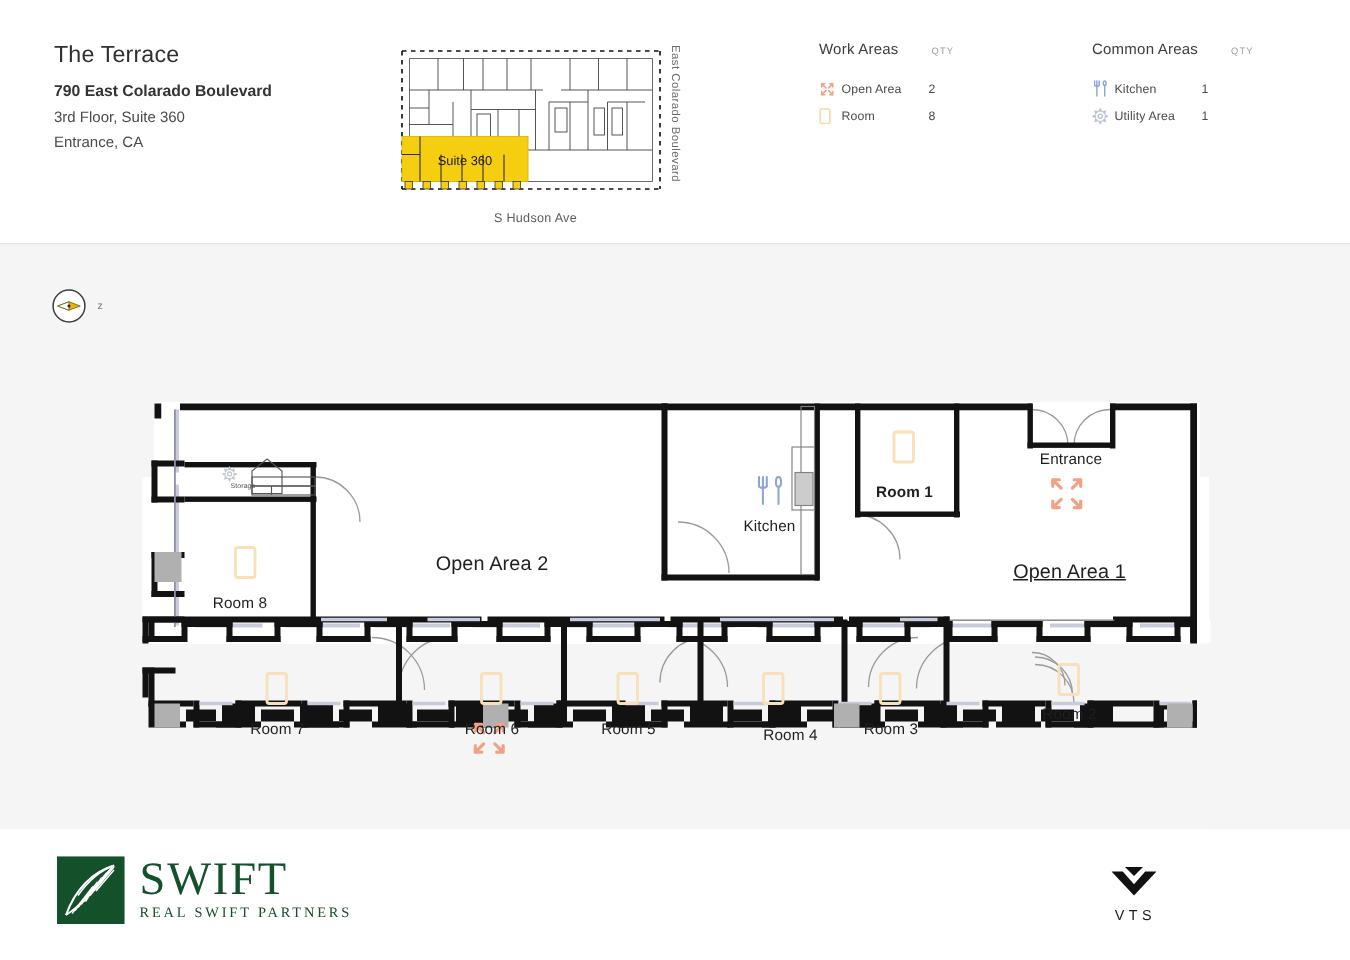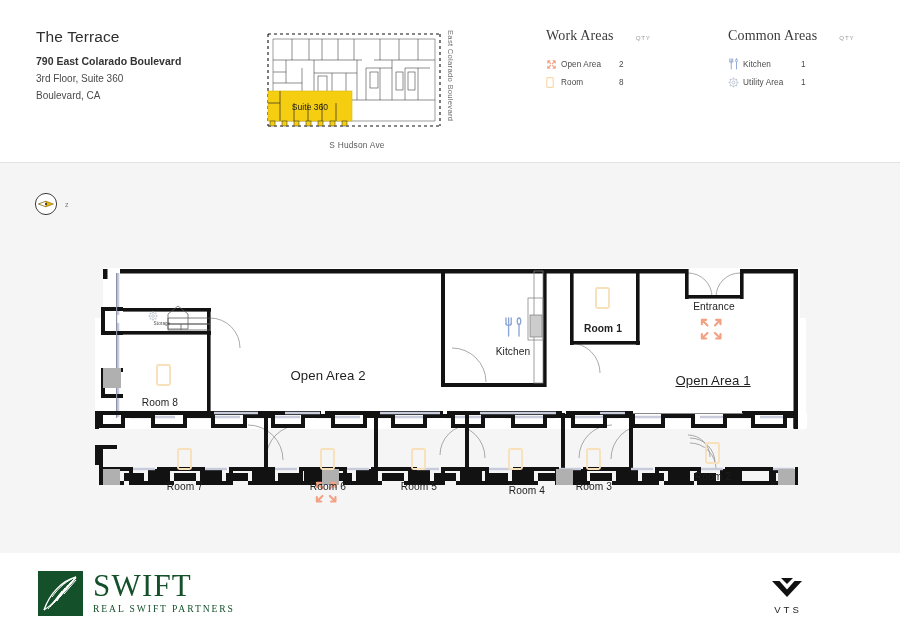--- a/index.html
+++ b/index.html
@@ -86,25 +86,24 @@
   }
   .legend.work   { left: 546px; width: 160px; }
   .legend.common { left: 728px; width: 160px; }
 
   .legend-head {
     display: flex;
     align-items: baseline;
     margin-bottom: 11px;
   }
   .legend-title {
-    font-size: 14px;
+    font-size: 10px;
     color: #3c3c3c;
     font-weight: 400;
     letter-spacing: 0.15px;
-    font-family: Liberation Serif, serif;
   }
   .legend-qty-head {
     font-size: 6.2px;
     color: #9b9b9b;
     letter-spacing: 0.8px;
     margin-left: 22px;
   }
   .legend-row {
     display: flex;
     align-items: center;
@@ -179,21 +178,20 @@
     font-size: 4.6px;
     color: #4b4b4b;
   }
 
   
   .footer {
     position: absolute;
     left: 0; top: 553px;
     width: 808px; height: 87px;
     background: #ffffff;
-    padding-left: 31px;
   }
   .swift-logo {
     position: absolute;
     left: 38px; top: 18px;
     display: flex;
     align-items: flex-start;
   }
   .swift-mark {
     width: 45px; height: 45px;
     background: #14502a;
@@ -237,21 +235,21 @@
 </style>
 </head>
 <body>
 
 <div class="header">
 
   <div class="bldg-block">
     <div class="bldg-name">The Terrace</div>
     <div class="bldg-addr1">790 East Colarado Boulevard</div>
     <div class="bldg-addr2">3rd Floor, Suite 360</div>
-    <div class="bldg-addr3">Boulevard, CA</div>
+    <div class="bldg-addr3">Entrance, CA</div>
   </div>
 
   <div class="keyplan">
     <svg width="190" height="108" viewBox="0 0 190 108">
       <g stroke="#2b2b2b" stroke-width="0.55" fill="none">
 
         <g stroke-dasharray="3 3" stroke-width="1.1" stroke="#111">
           <line x1="6" y1="6" x2="178" y2="6"></line>
           <line x1="6" y1="6" x2="6" y2="98"></line>
           <line x1="178" y1="6" x2="178" y2="98"></line>

